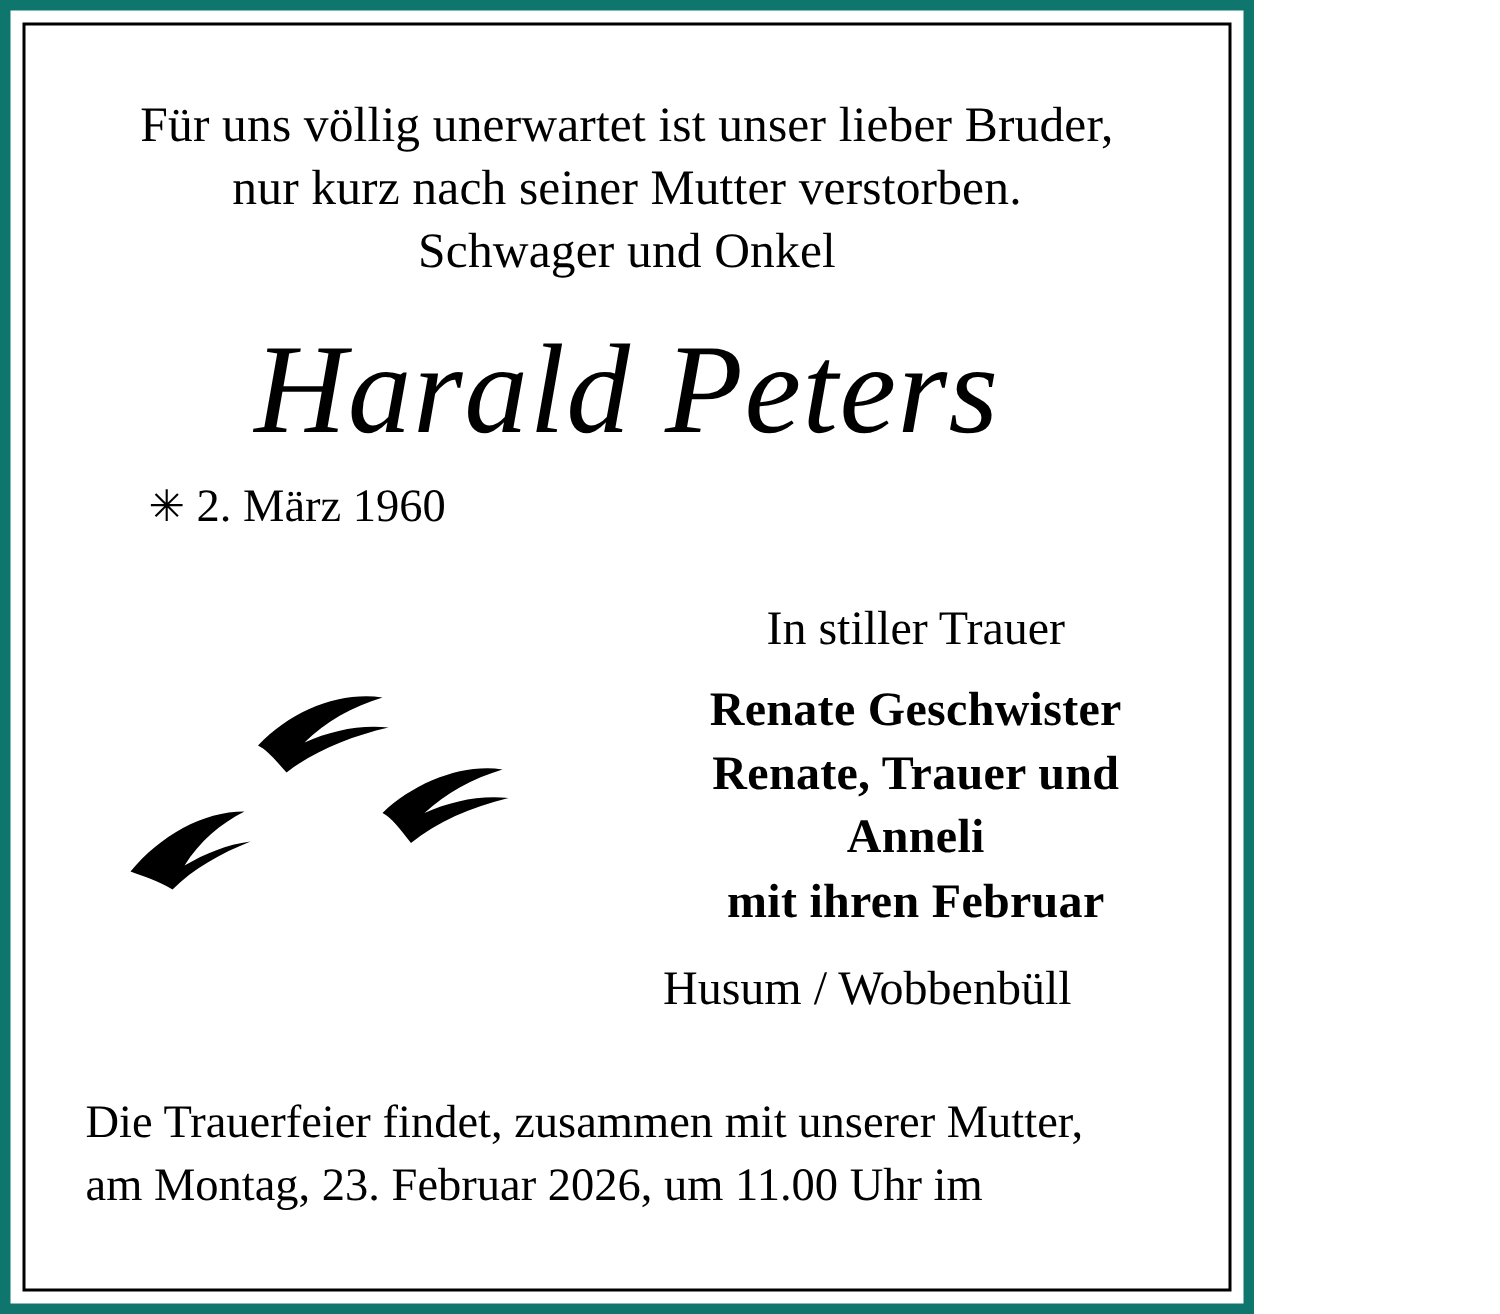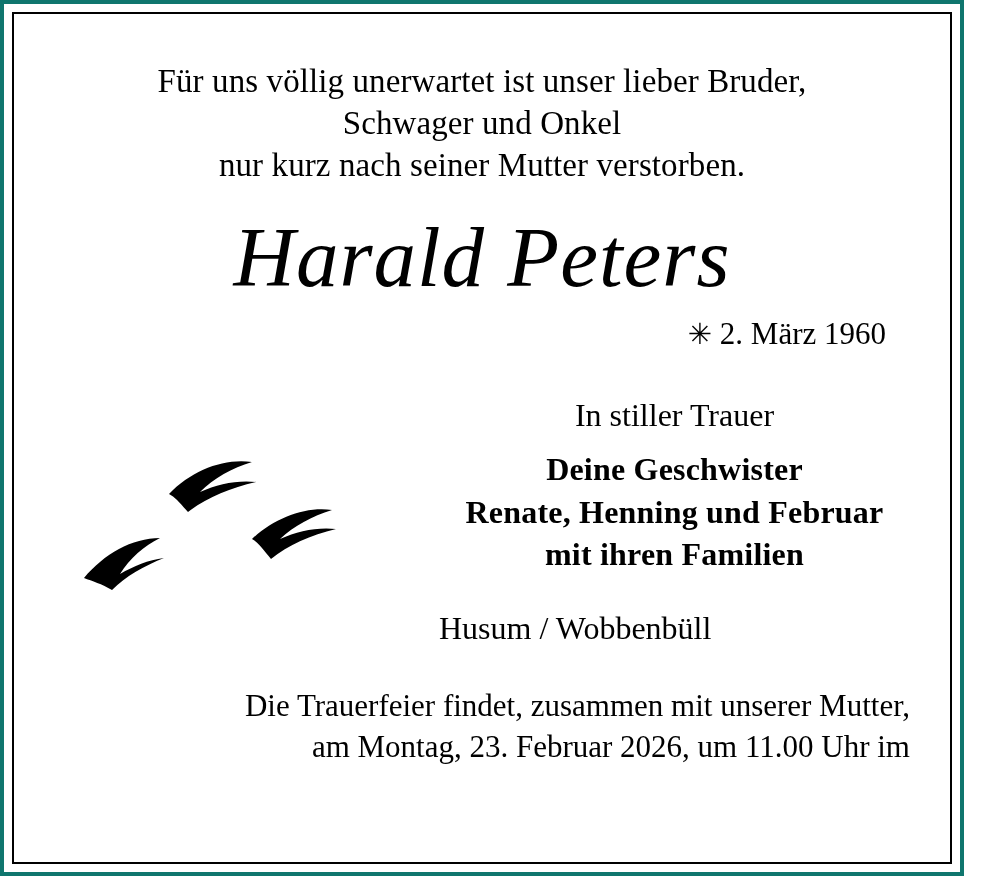--- a/index.html
+++ b/index.html
@@ -9,25 +9,25 @@
   }
   body {
     width: 1000px;
     height: 876px;
     font-family: "Liberation Serif", serif;
     color: #000000;
     overflow: hidden;
   }
   .obituary {
     position: relative;
-    width: 964px;
+    width: 836px;
     height: 876px;
     box-sizing: border-box;
     background: #ffffff;
-    border: 4px solid #0f766e;
+    border: 7px solid #0f766e;
     padding: 0;
   }
   .inner {
     position: absolute;
     top: 8px;
     left: 8px;
     right: 8px;
     bottom: 8px;
     border: 2px solid #000000;
     background: #ffffff;
@@ -54,21 +54,21 @@
     font-style: italic;
     line-height: 1;
     margin-top: 28px;
     margin-bottom: 16px;
     letter-spacing: 1px;
     font-family: "Liberation Serif", serif;
   }
 
   .dates {
     display: flex;
-    justify-content: flex-end;
+    justify-content: space-between;
     align-items: baseline;
     font-size: 31px;
     margin-top: 10px;
     padding: 0 24px 0 42px;
   }
   .dates .birth, .dates .death { white-space: nowrap; }
   .sym { font-size: 29px; }
 
   .middle {
     position: relative;
@@ -96,42 +96,42 @@
   }
   .mourning .bold {
     font-size: 32px;
     font-weight: bold;
     line-height: 1.33;
     letter-spacing: 0.2px;
   }
   .place {
     margin-left: 385px;
     font-size: 32px;
-    margin-top: 34px;
+    margin-top: 19px;
   }
 
   .footer {
-    text-align: right;
+    text-align: left;
     font-size: 31px;
     line-height: 1.33;
-    margin-top: 38px;
+    margin-top: 50px;
   }
   .footer div { white-space: nowrap; }
 </style>
 </head>
 <body>
 
 <div class="obituary">
   <div class="inner">
     <div class="content">
 
       <div class="intro">
         <div>Für uns völlig unerwartet ist unser lieber Bruder,</div>
+        <div>nur kurz nach seiner Mutter verstorben.</div>
         <div>Schwager und Onkel</div>
-        <div>nur kurz nach seiner Mutter verstorben.</div>
       </div>
 
       <div class="name">Harald Peters</div>
 
       <div class="dates">
         <div class="birth">
           <span class="sym">✳</span>
           <span>2. März 1960</span>
         </div>
       </div>
@@ -141,23 +141,23 @@
         <div class="birds">
           <svg viewBox="0 0 310 150" width="310" height="150" aria-hidden="true">
             <path d="M10 132 C 30 108, 58 92, 86 92 C 70 100, 56 112, 46 128 C 60 120, 74 114, 90 112 C 70 120, 52 130, 38 144 C 28 138, 18 135, 10 132 Z" fill="#000000"></path>
             <path d="M95 48 C 118 24, 150 12, 178 16 C 158 22, 140 32, 126 46 C 144 38, 163 34, 182 36 C 156 42, 132 52, 114 66 C 106 57, 101 51, 95 48 Z" fill="#000000"></path>
             <path d="M178 93 C 200 72, 232 60, 258 64 C 238 70, 220 80, 206 93 C 224 85, 243 81, 262 83 C 237 89, 214 99, 197 113 C 189 103, 184 96, 178 93 Z" fill="#000000"></path>
           </svg>
         </div>
 
         <div class="mourning">
           <div class="line1">In stiller Trauer</div>
-          <div class="bold">Deine Geschwister</div>
-          <div class="bold">Renate, Henning und Februar</div>
-          <div class="bold">mit ihren Familien</div>
+          <div class="bold">Renate Geschwister</div>
+          <div class="bold">Renate, Trauer und Anneli</div>
+          <div class="bold">mit ihren Februar</div>
         </div>
 
         <div class="place">Husum / Wobbenbüll</div>
       </div>
 
       <div class="footer">
         <div>Die Trauerfeier findet, zusammen mit unserer Mutter,</div>
         <div>am Montag, 23. Februar 2026, um 11.00 Uhr im</div>
       </div>
 

